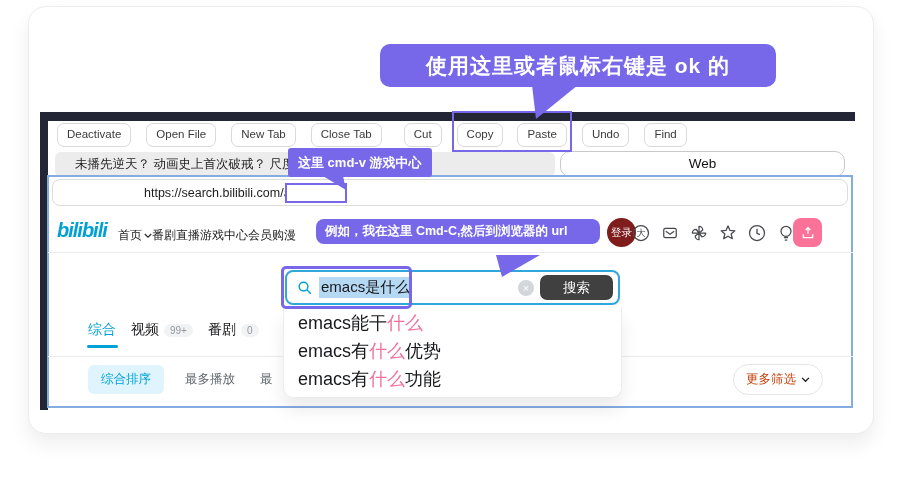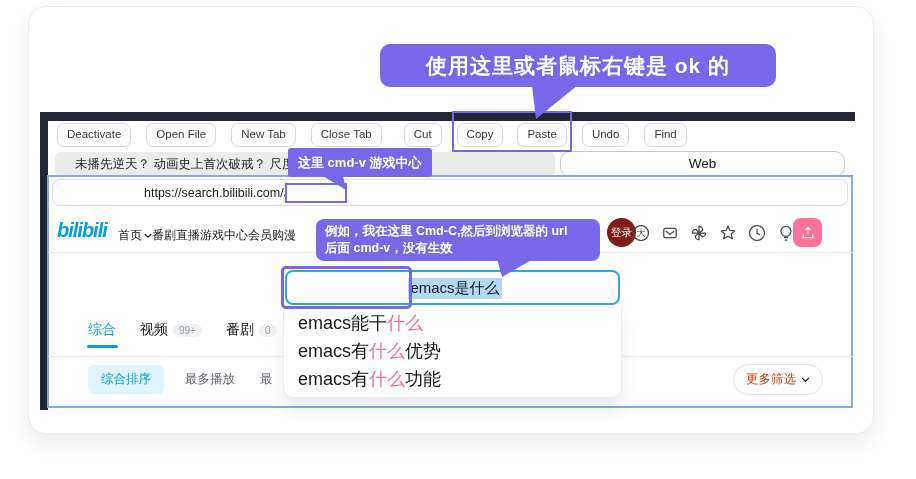--- a/index.html
+++ b/index.html
@@ -70,41 +70,41 @@
   .hdr-icons { position: absolute; left: 630px; top: 222px; display: flex; gap: 8px; z-index: 2; }
   .hicon { width: 21px; height: 21px; display: flex; align-items: center; justify-content: center; }
   .upload-btn { position: absolute; left: 793px; top: 218px; width: 29px; height: 29px;
                 background: #fb7299; border-radius: 8px; display: flex; align-items: center;
                 justify-content: center; z-index: 2; }
   .divider { position: absolute; left: 48px; width: 805px; height: 1px; background: #e9ebee; z-index: 1; }
 
   
   .search-box { position: absolute; left: 285px; top: 270px; width: 335px; height: 35px;
                 border: 2px solid #2fa7dd; border-radius: 8px; background: #fff; z-index: 4;
-                display: flex; align-items: center; gap: 6px; padding: 0 5px 0 10px; flex-direction: column; }
+                display: flex; align-items: center; gap: 6px; padding: 0 5px 0 10px; }
   .search-query { font-size: 15px; color: #18191c; background: #b5d8f3; padding: 1px 2px; white-space: nowrap; }
   .search-spacer { flex: 1; }
   .clear-btn { width: 16px; height: 16px; border-radius: 50%; background: #d3d6da; color: #fff;
                font-size: 11px; line-height: 16px; text-align: center; }
   .search-btn { width: 73px; height: 25px; background: #404040; border: none; border-radius: 7px;
                 color: #fff; font-size: 13.5px; display: flex; align-items: center; justify-content: center;
                 font-family: inherit; }
   .search-hl-rect { left: 281px; top: 266px; width: 131px; height: 43px; border-width: 3px;
                     border-radius: 5px; z-index: 7; }
 
   
   .dropdown { position: absolute; left: 283px; top: 307px; width: 339px; height: 91px; background: #fff;
               border: 1px solid #ececec; border-top: none; border-radius: 0 0 10px 10px;
               box-shadow: 0 12px 18px rgba(0,0,0,.08); z-index: 6; padding-top: 4px; }
   .sug-item { height: 28px; display: flex; align-items: flex-start; padding-left: 14px;
               font-size: 18px; color: #18191c; cursor: default; }
   .sug-hl { color: #f0719c; }
 
   
-  .tabs { position: absolute; left: 88px; top: 321px; display: flex; gap: 24px; z-index: 2; align-items: center; }
+  .tabs { position: absolute; left: 88px; top: 321px; display: flex; gap: 15px; z-index: 2; align-items: center; }
   .tab { display: flex; align-items: center; gap: 5px; font-size: 14px; color: #19191c; cursor: default; }
   .tab.active { color: #00a1d6; }
   .badge { background: #f1f2f3; color: #9499a0; font-size: 10px; padding: 1px 6px; border-radius: 8px; }
   .badge:empty { display: none; }
   .tab-underline { position: absolute; left: 87px; top: 345px; width: 31px; height: 3px;
                    background: #00a1d6; border-radius: 2px; z-index: 2; }
 
   
   .filter-active { position: absolute; left: 88px; top: 365px; padding: 6px 13px; background: #dff4fd;
                    color: #00a1d6; font-size: 12.5px; border-radius: 6px; z-index: 2; border: none;
@@ -299,16 +299,15 @@
   <div class="callout callout-url">这里 cmd-v 游戏中心</div>
   <svg class="tri" style="left:323px;top:176px;" width="26" height="15">
     <polygon points="0,0 20,0 23,14" fill="#7668e8"></polygon>
   </svg>
 
   <svg class="tri" style="left:486px;top:255px;" width="56" height="24">
     <polygon points="10,0 54,0 16,22" fill="#7668e8"></polygon>
   </svg>
   <div class="callout callout-search">
     <div>例如，我在这里 Cmd-C,然后到浏览器的 url</div>
-    <div>后面 cmd-v，没有生效</div>
   </div>
 
 </div>
 
 </body></html>

